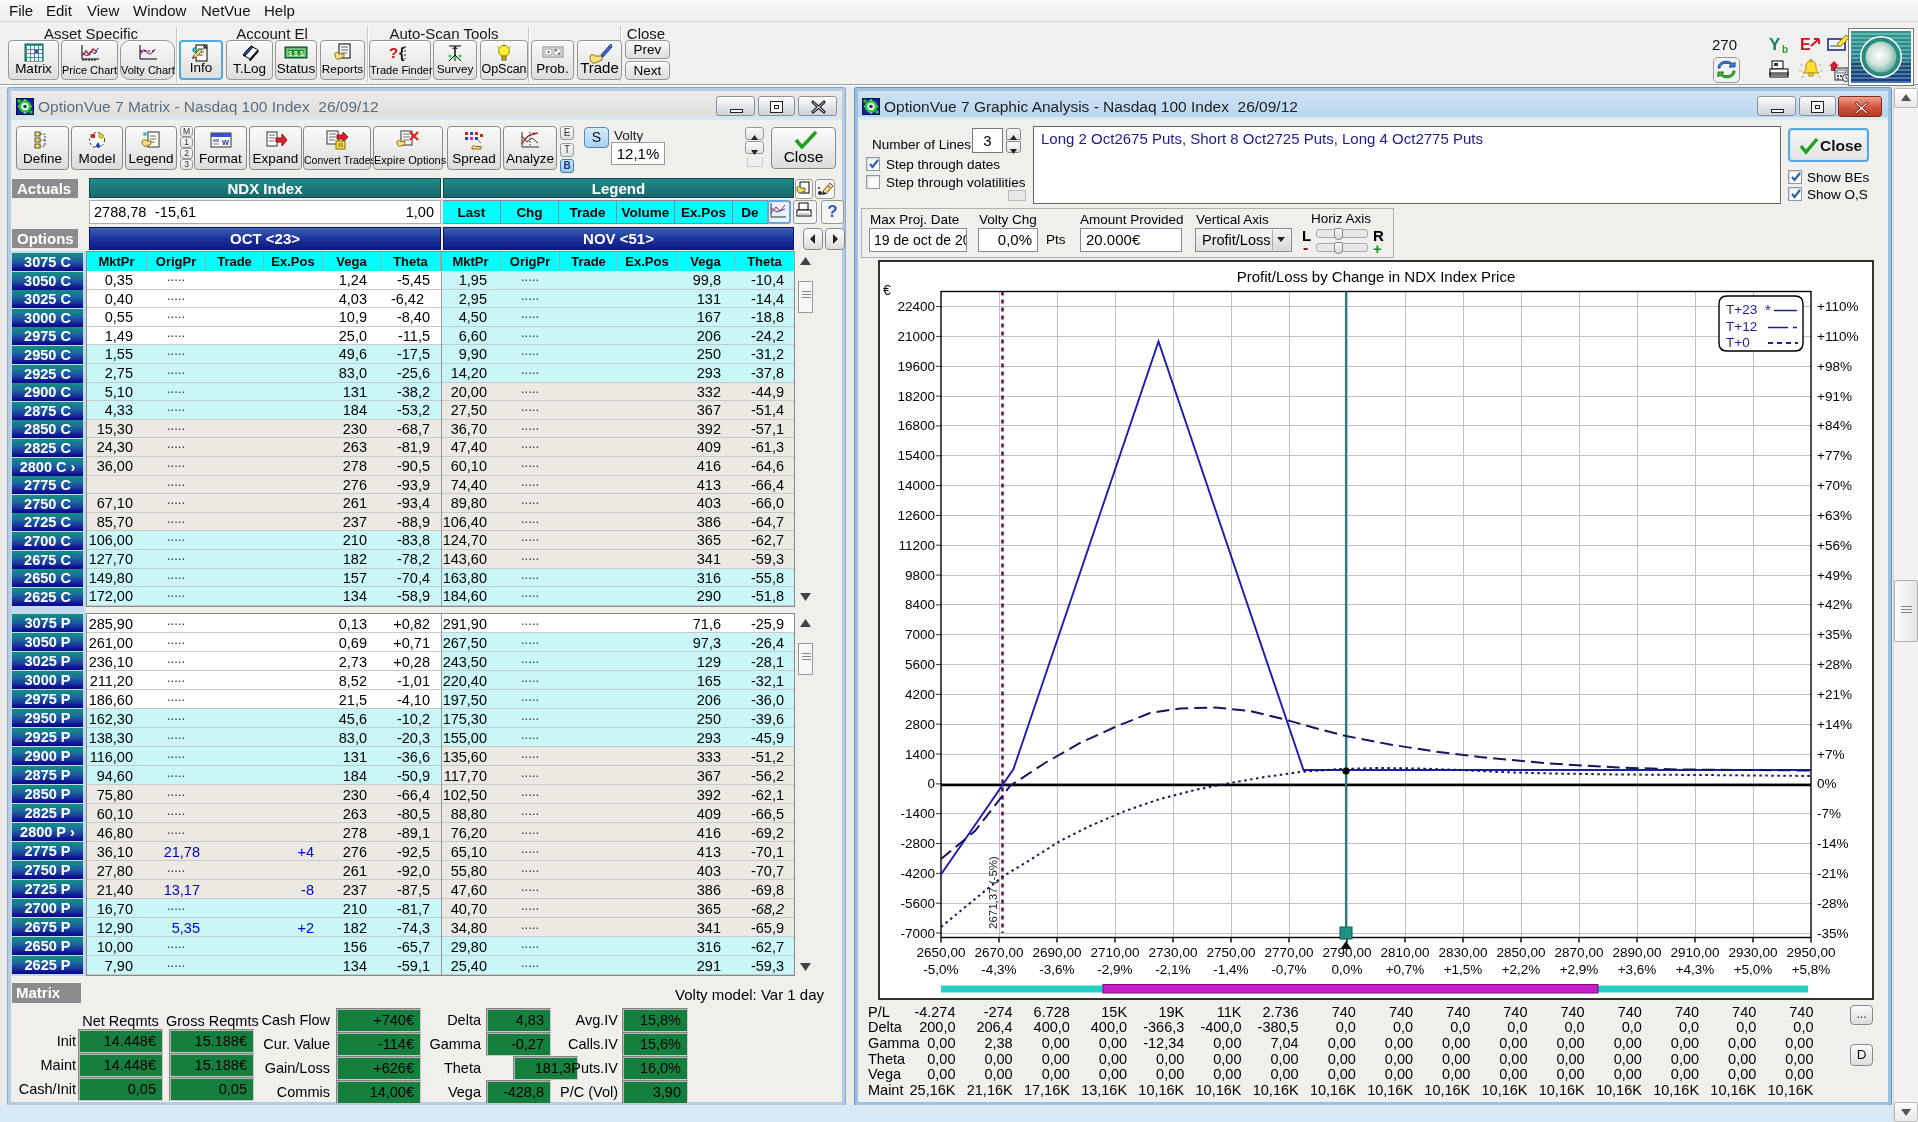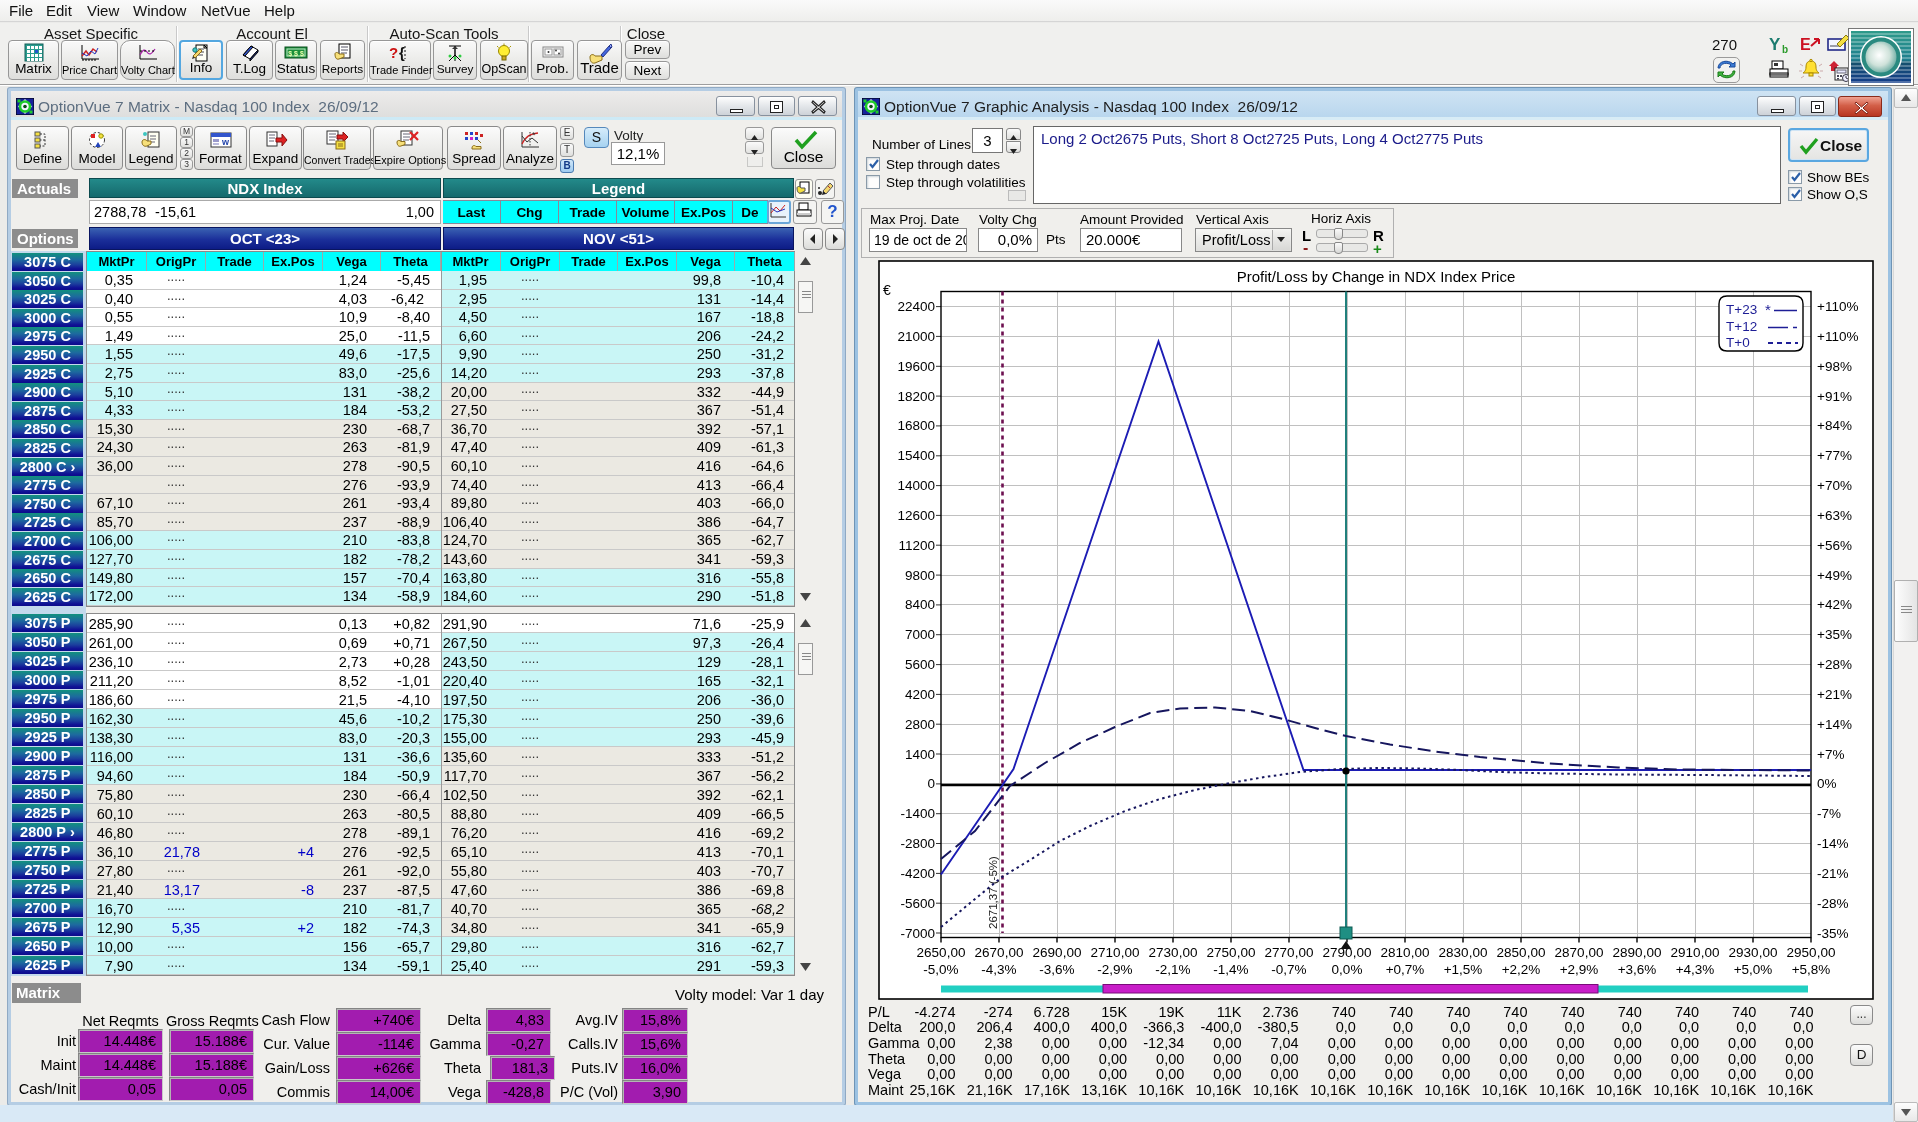--- a/index.html
+++ b/index.html
@@ -8,21 +8,21 @@
 .tb-btn{position:absolute;border:1px solid #979797;border-radius:4px;background:linear-gradient(#f9f9f9,#ededeb 45%,#dededc);box-shadow:inset 0 1px 0 #fff;}
 .tb-btn .lbl{position:absolute;left:0;right:0;bottom:3px;text-align:center;font-size:13.5px;color:#000;white-space:nowrap;}
 .wb-btn{position:absolute;border:1px solid #8a8a8a;border-radius:4px;background:linear-gradient(#fbfbfb,#eeeeec 45%,#dcdcda);}
 .wb-btn .lbl{position:absolute;left:0;right:0;bottom:3px;text-align:center;font-size:13.5px;color:#000;white-space:nowrap;}
 .grp-sep{position:absolute;top:26px;width:1px;height:56px;background:#c9c9c9;box-shadow:1px 0 0 #fff;}
 .cap-btn{position:absolute;border:1px solid #87919e;border-radius:3px;background:linear-gradient(#fefefe,#e6e9ec 45%,#cdd2d8);}
 .row-lbl{position:absolute;left:12px;width:71px;color:#fff;font-weight:bold;font-size:14.5px;text-align:center;background:linear-gradient(#12917e 0%,#1d699f 38%,#1b3d9d 66%,#101095 88%,#0c0c8a 100%);}
 .hdrcell{position:absolute;background:#00ffff;color:#000;font-weight:bold;font-size:13px;text-align:center;border-right:1px solid #9aa;line-height:19px;height:19px;}
 .num{position:absolute;font-size:14.5px;color:#000;text-align:right;}
 .blue{color:#0000c8;}
-.sum-box{position:absolute;background:#a21caf;border:1px solid #848484;border-right-color:#c8c8c8;border-bottom-color:#c8c8c8;box-shadow:inset 1px 1px 0 #b4b4b4;}
+.sum-box{position:absolute;background:#15803d;border:1px solid #848484;border-right-color:#c8c8c8;border-bottom-color:#c8c8c8;box-shadow:inset 1px 1px 0 #b4b4b4;}
 .sum-val{position:absolute;right:6px;top:3px;font-size:14.5px;}
 .sum-lbl{position:absolute;font-size:14.5px;text-align:right;white-space:nowrap;}
 .chk{position:absolute;width:14px;height:14px;background:#fdfdfd;border:1px solid #8a9aa8;box-shadow:inset 1px 1px 2px #ccd4da;}
 .ctl-lbl{position:absolute;font-size:13.5px;color:#000;white-space:nowrap;}
 </style></head><body>
 <div class="a" style="left:0;top:0;width:1918px;height:22px;background:linear-gradient(#fafafa,#eeeeec);border-bottom:1px solid #d5d5d5;"></div>
 <div class="a" style="left:9px;top:2px;font-size:15px;color:#111;">File</div>
 <div class="a" style="left:46px;top:2px;font-size:15px;color:#111;">Edit</div>
 <div class="a" style="left:87px;top:2px;font-size:15px;color:#111;">View</div>
 <div class="a" style="left:133px;top:2px;font-size:15px;color:#111;">Window</div>
@@ -964,21 +964,21 @@
   </div>
 <div class="sum-lbl" style="left:411px;top:1012px;width:70px;">Delta</div>
 <div class="sum-box" style="left:486px;top:1008px;width:65px;height:24px;">
     <span class="sum-val">4,83</span>
   </div>
 <div class="sum-lbl" style="left:411px;top:1036px;width:70px;">Gamma</div>
 <div class="sum-box" style="left:486px;top:1032px;width:65px;height:24px;">
     <span class="sum-val">-0,27</span>
   </div>
 <div class="sum-lbl" style="left:411px;top:1060px;width:70px;">Theta</div>
-<div class="sum-box" style="left:490px;top:1056px;width:65px;height:24px;">
+<div class="sum-box" style="left:513px;top:1056px;width:65px;height:24px;">
     <span class="sum-val">181,3</span>
   </div>
 <div class="sum-lbl" style="left:411px;top:1084px;width:70px;">Vega</div>
 <div class="sum-box" style="left:486px;top:1080px;width:65px;height:24px;">
     <span class="sum-val">-428,8</span>
   </div>
 <div class="sum-lbl" style="left:538px;top:1012px;width:80px;">Avg.IV</div>
 <div class="sum-box" style="left:622px;top:1008px;width:66px;height:24px;">
     <span class="sum-val">15,8%</span>
   </div>

